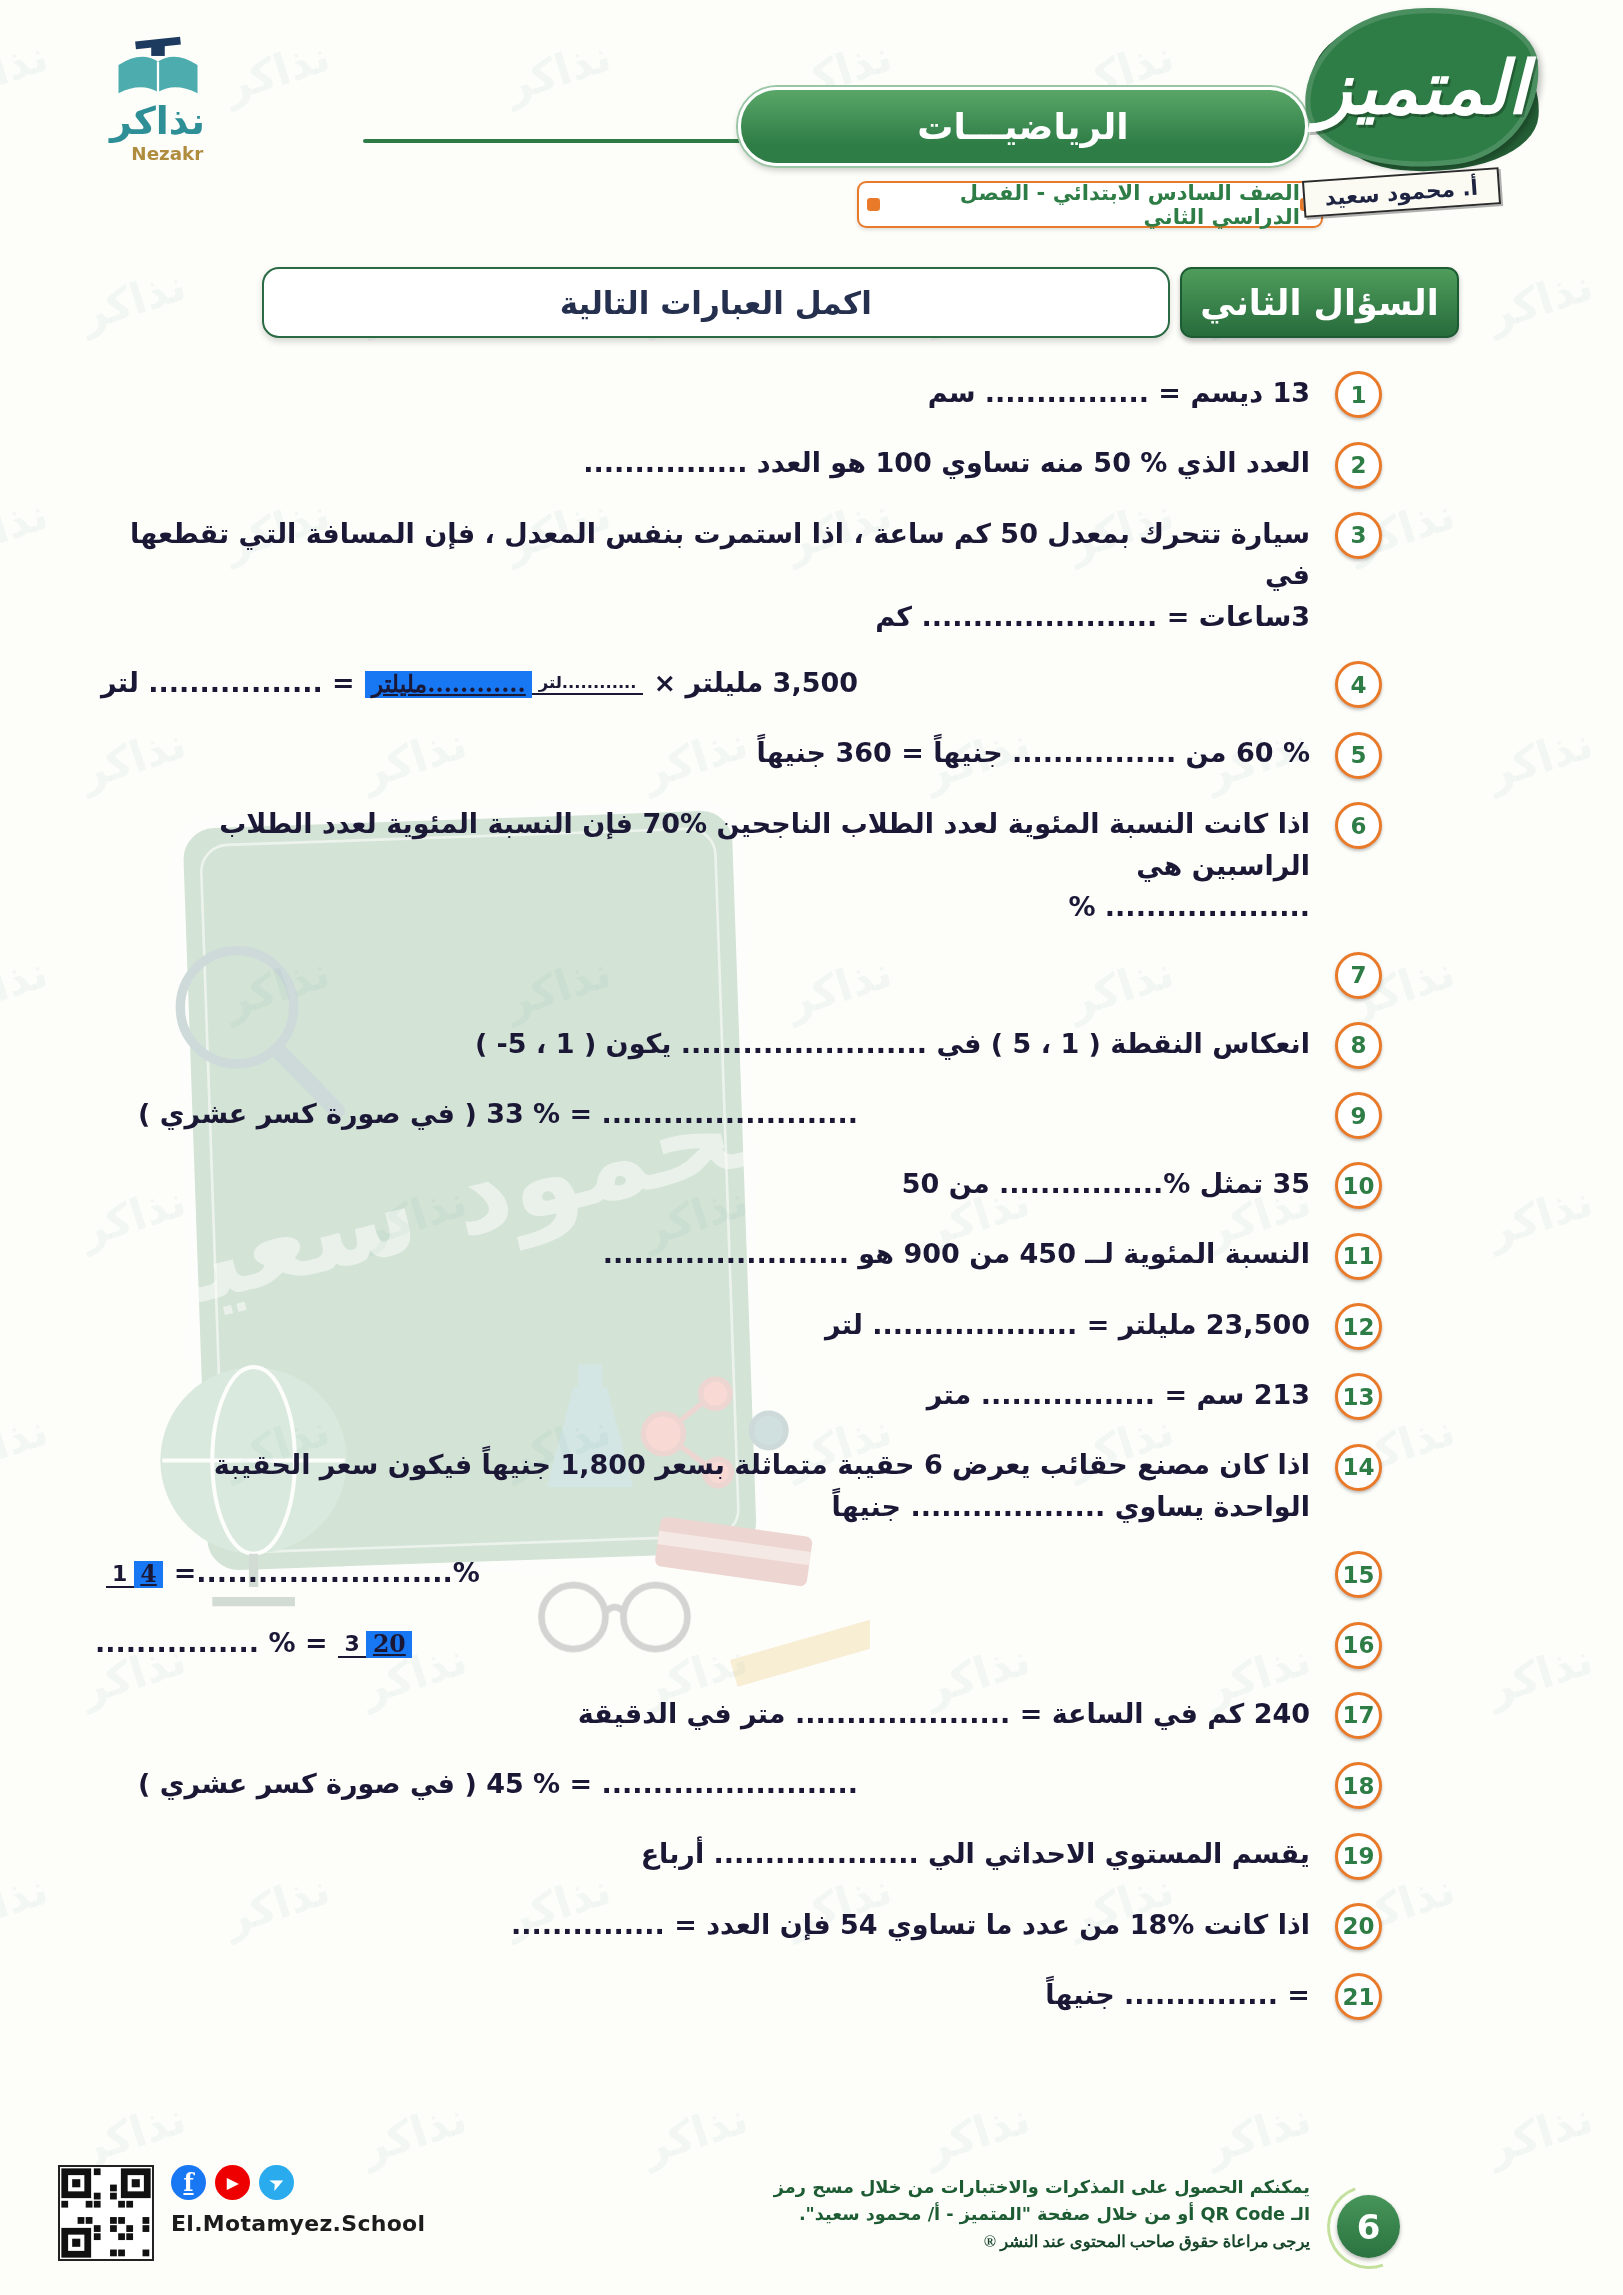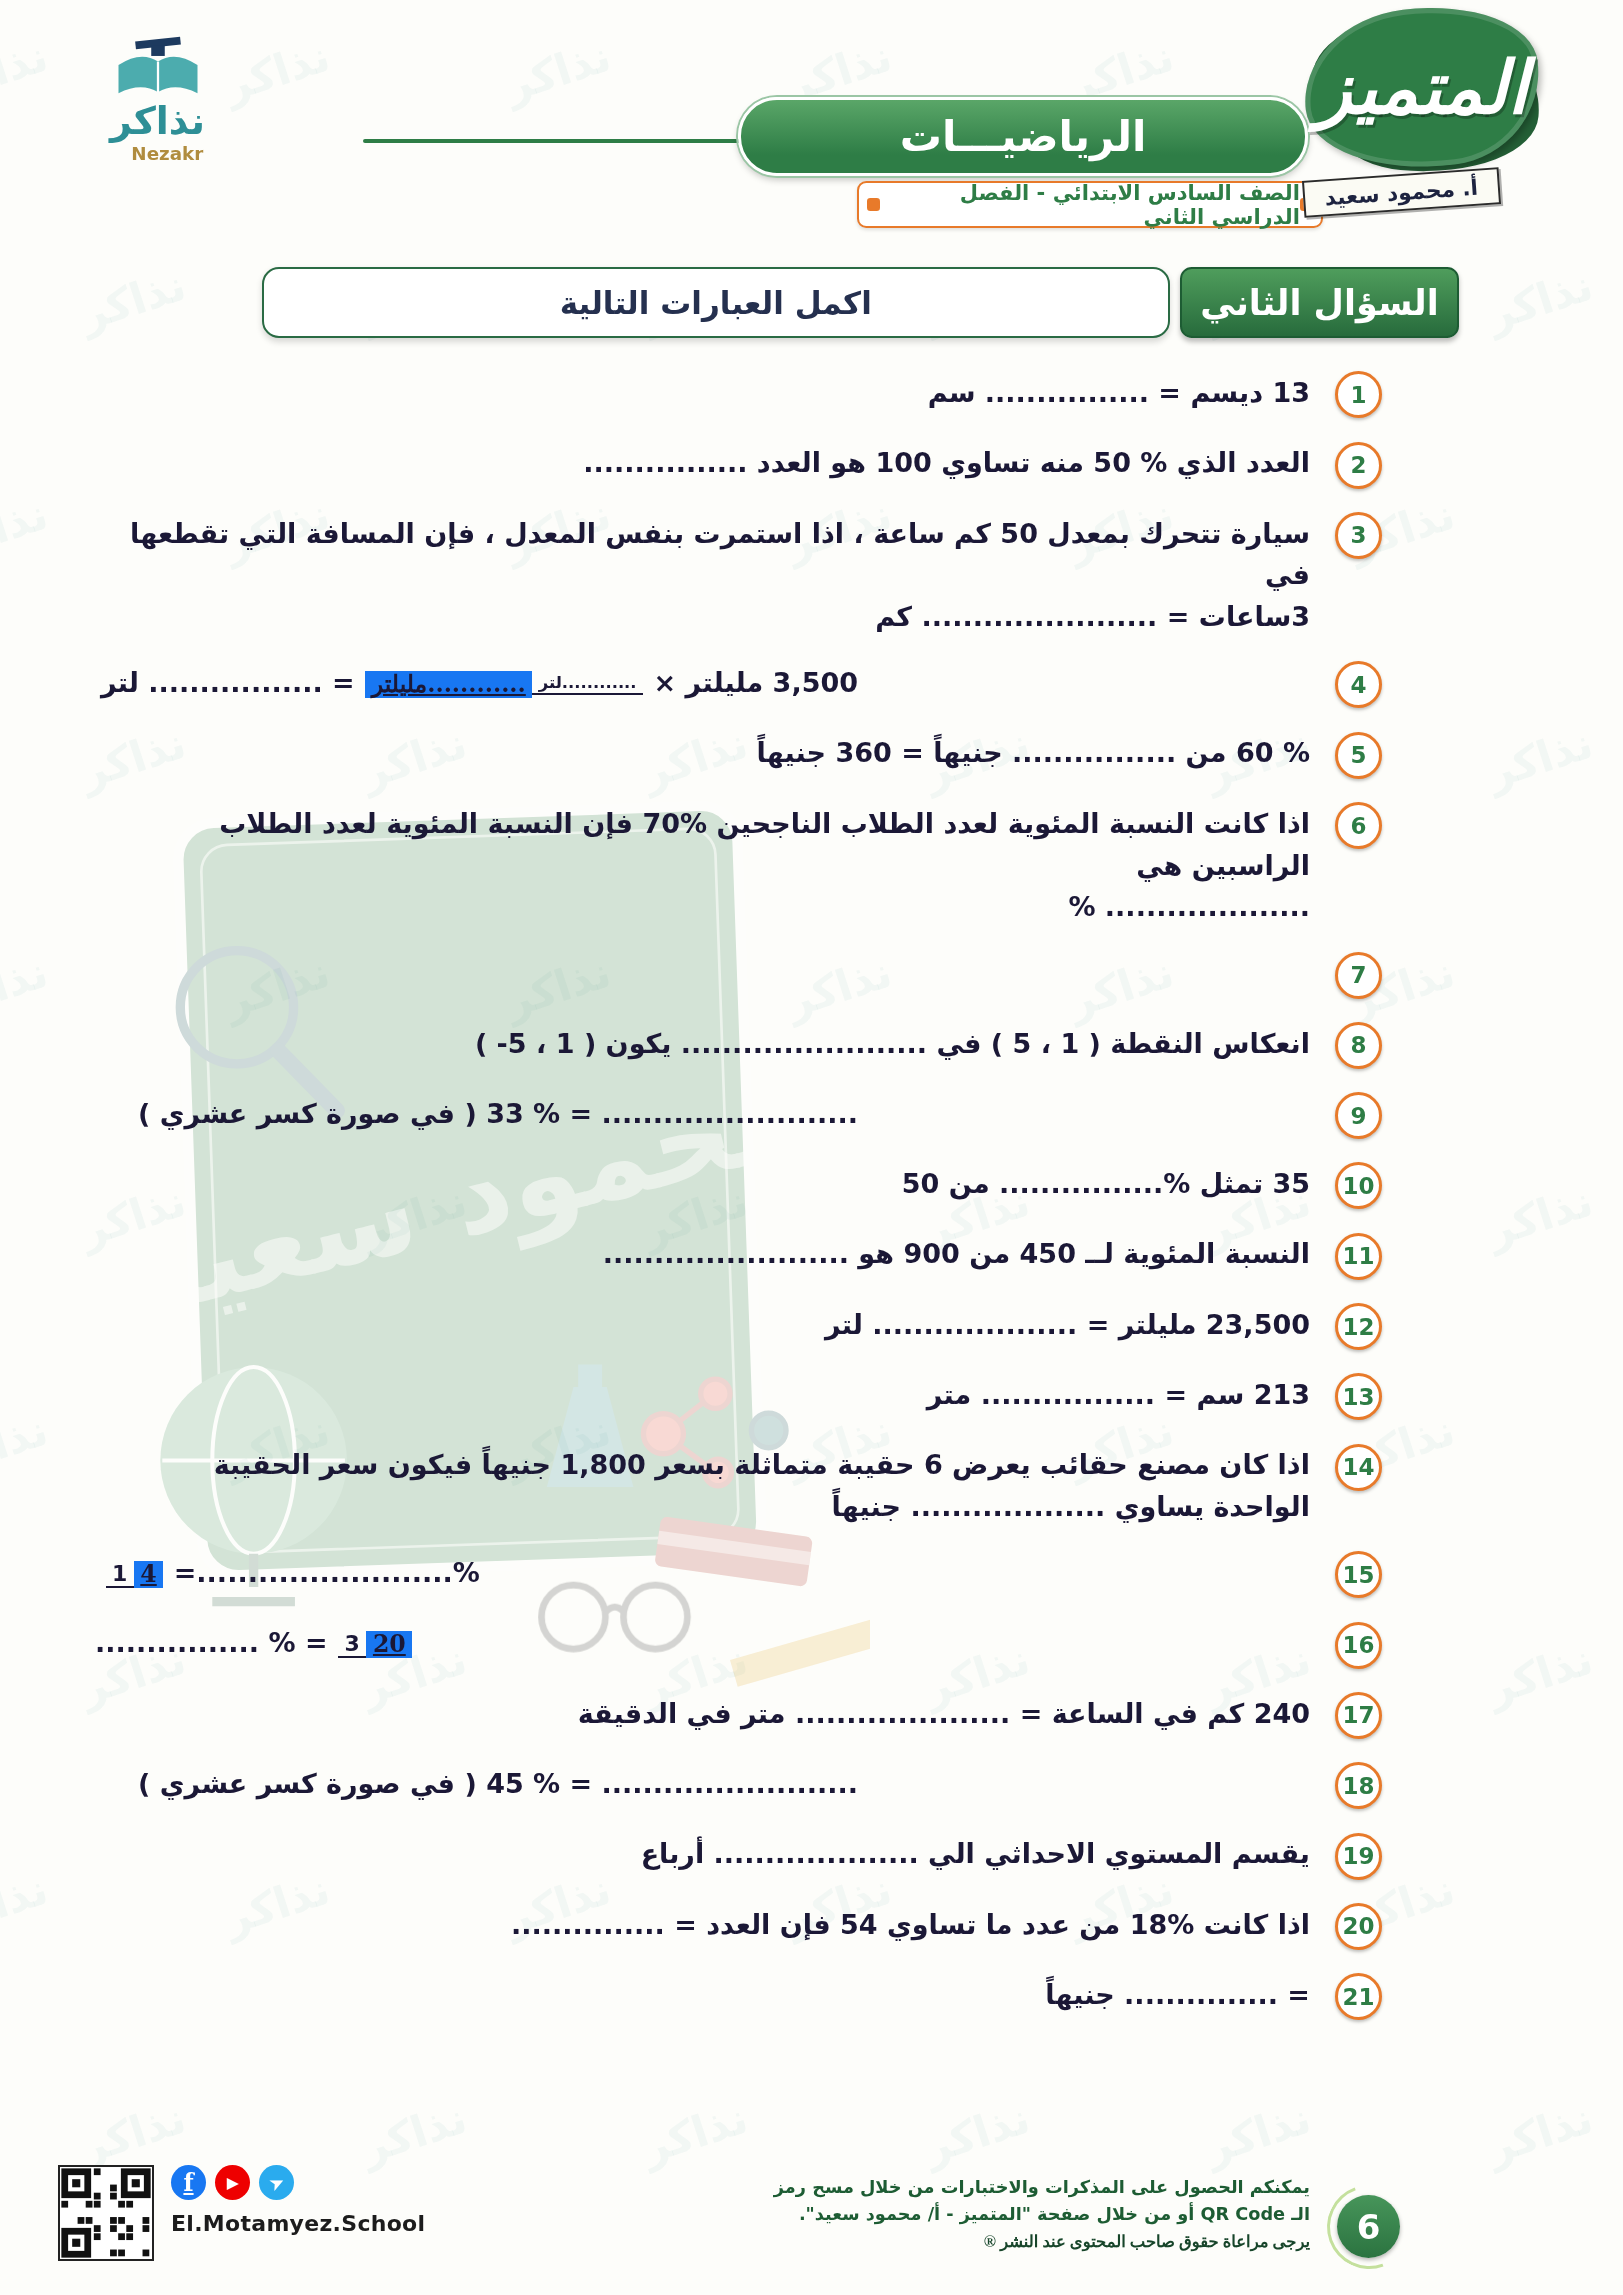--- a/index.html
+++ b/index.html
@@ -12,26 +12,26 @@
   .watermark-layer{position:absolute;inset:0;overflow:hidden;pointer-events:none;}
   .watermark-layer span{position:absolute;font-size:43px;font-weight:bold;
     color:rgba(46,140,140,0.055);transform:rotate(-18deg);white-space:nowrap;}
   .board{position:absolute;left:137px;top:766px;width:733px;height:969px;pointer-events:none;}
   
   .nezakr{position:absolute;left:69px;top:29.5px;width:177px;text-align:center;}
   .nezakr svg{width:124px;height:79px;}
   .nezakr-ar{font-size:38px;font-weight:bold;color:#2e8f96;margin-top:-11.8px;}
   .nezakr-en{font-size:18.3px;font-weight:bold;color:#b08c3e;text-align:center;padding-left:19.6px;}
   .hline{position:absolute;left:363px;top:139px;width:383px;height:3.9px;background:#2e7d46;border-radius:2px;}
-  .subject-pill{position:absolute;left:738px;top:97px;width:564px;height:73px;
+  .subject-pill{position:absolute;left:738px;top:87px;width:564px;height:73px;
     background:linear-gradient(180deg,#5aa668 0%,#2e7d46 75%);
     border:3.9px solid #ffffff;border-radius:39px;
     box-shadow:0 0 0 2px #9bc6a5, 0 3.9px 7.9px rgba(0,0,0,.22);
     display:flex;align-items:center;justify-content:center;
-    color:#fff;font-size:42px;font-weight:bold;letter-spacing:1.3px;}
+    color:#fff;font-size:36px;font-weight:bold;letter-spacing:1.3px;}
   .grade-strip{position:absolute;left:857px;top:181px;width:446px;height:43px;
     background:#ffffff;border:2px solid #e87a2a;border-radius:9.2px;
     display:flex;align-items:center;justify-content:space-between;padding:0 7.9px;
     font-size:21px;font-weight:bold;color:#2e7d46;box-shadow:0 2px 3.9px rgba(0,0,0,.12);}
   .grade-strip .sq{width:13px;height:13px;background:#e87a2a;border-radius:3.3px;flex:0 0 auto;}
   .motamyez{position:absolute;left:1299px;top:5.2px;width:255px;height:223px;}
   .blob-bg2{position:absolute;left:11.8px;top:10.5px;width:229px;height:156px;background:#245f36;
     border-radius:52% 48% 58% 42%/45% 58% 42% 55%;transform:rotate(5deg);}
   .blob-bg{position:absolute;left:5.2px;top:2.6px;width:236px;height:160px;background:#2e7d46;
     border-radius:46% 54% 40% 60%/55% 42% 58% 45%;transform:rotate(-7deg);

